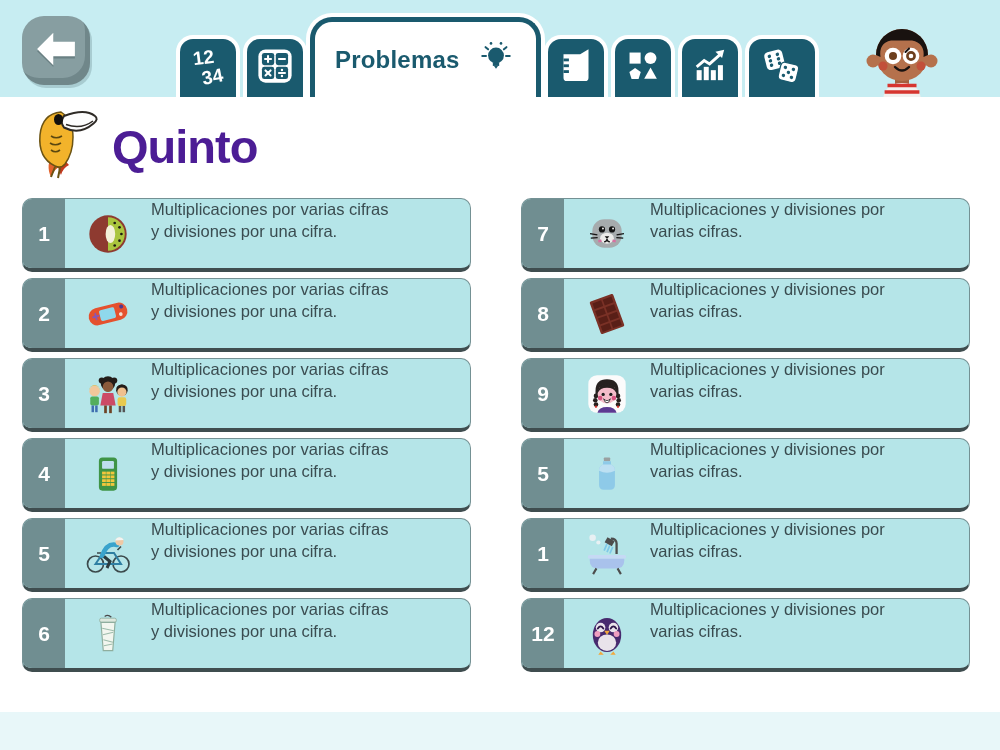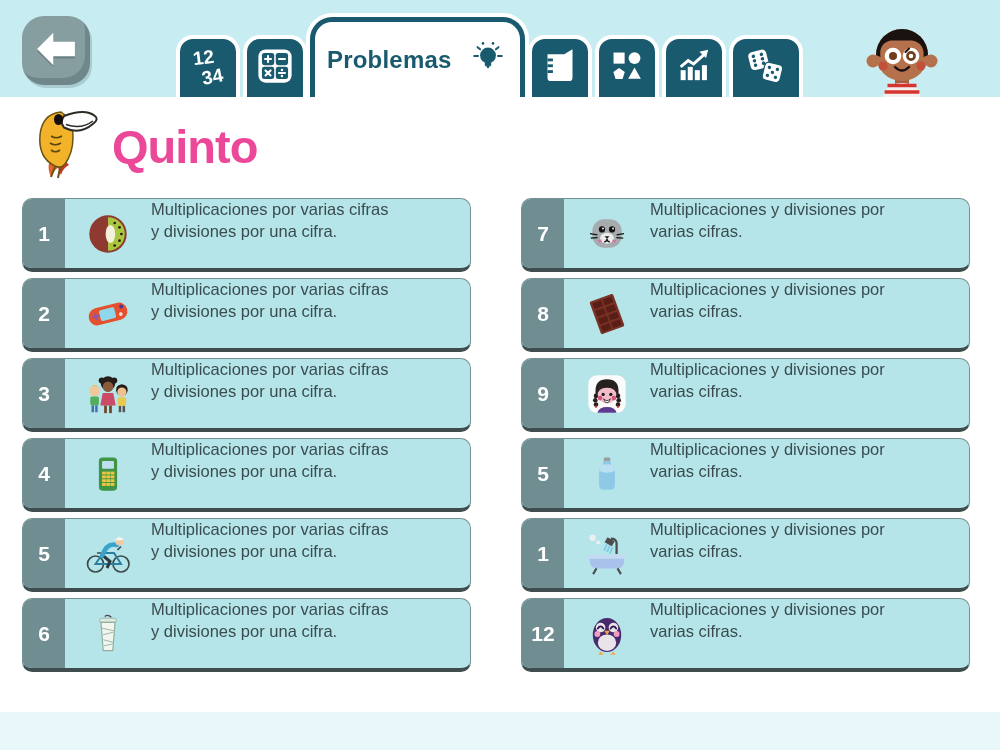--- a/index.html
+++ b/index.html
@@ -13,31 +13,31 @@
   
   .header{position:absolute;top:0;left:0;width:1000px;height:97px;background:var(--sky);}
   .back-btn{position:absolute;left:22px;top:16px;width:68px;height:69px;border-radius:22px;
     background:#879ea1;border:none;cursor:pointer;display:flex;align-items:center;justify-content:center;
     box-shadow:inset -5px -7px 0 rgba(30,55,60,.22), 2px 3px 0 rgba(30,55,60,.18);}
   .tabs{position:absolute;left:176px;bottom:0;display:flex;align-items:flex-end;gap:3px;}
   .tab{width:64px;height:62px;background:var(--teal);border:4px solid #fff;border-bottom:none;
     border-radius:17px 17px 0 0;display:flex;align-items:center;justify-content:center;position:relative;cursor:pointer;}
   .tab.wide{width:74px;}
   .tab.active{width:auto;height:80px;background:#fff;border:5px solid var(--teal);border-bottom:none;
-    border-radius:22px 22px 0 0;box-shadow:0 0 0 4px #fff;padding:0 12px;gap:16px;}
+    border-radius:22px 22px 0 0;box-shadow:0 0 0 4px #fff;padding:0 20px;gap:16px;}
   .tab.active .tab-label{color:var(--teal);font-size:24px;font-weight:700;letter-spacing:.2px;}
   .num-icon{position:relative;width:46px;height:46px;color:#fff;font-weight:700;font-size:19px;}
   .num-icon .n1{position:absolute;left:8px;top:2px;transform:rotate(-7deg);}
   .num-icon .n2{position:absolute;left:17px;top:21px;transform:rotate(-11deg);}
   .avatar{position:absolute;right:52px;bottom:0;width:92px;height:84px;cursor:pointer;}
 
   
   .content{position:absolute;top:97px;left:0;width:1000px;height:615px;background:#fff;}
   .parrot{position:absolute;left:24px;top:8px;}
-  .page-title{position:absolute;left:112px;top:22px;font-size:47px;font-weight:800;color:#ec4899;letter-spacing:-1px;}
+  .page-title{position:absolute;left:112px;top:22px;font-size:47px;font-weight:800;color:#4c1d95;letter-spacing:-1px;}
   .status{position:absolute;right:29px;top:36px;font-size:29px;font-weight:700;color:var(--status-red);}
 
   .col{position:absolute;top:101px;width:449px;display:flex;flex-direction:column;gap:6px;}
   .col.left{left:22px;} .col.right{left:521px;}
   .row{display:flex;align-items:stretch;height:74px;border-radius:10px;overflow:hidden;cursor:pointer;
     background:var(--row-bg);border:1.5px solid rgba(62,77,79,.55);border-bottom:4px solid var(--row-shadow);}
   .row-num{flex:0 0 42px;background:var(--row-number-bg);color:#fff;font-weight:700;font-size:21px;
     display:flex;align-items:center;justify-content:center;}
   .row-icon{flex:0 0 86px;display:flex;align-items:center;justify-content:center;}
   .row-text{flex:1;display:flex;flex-direction:column;justify-content:flex-start;

